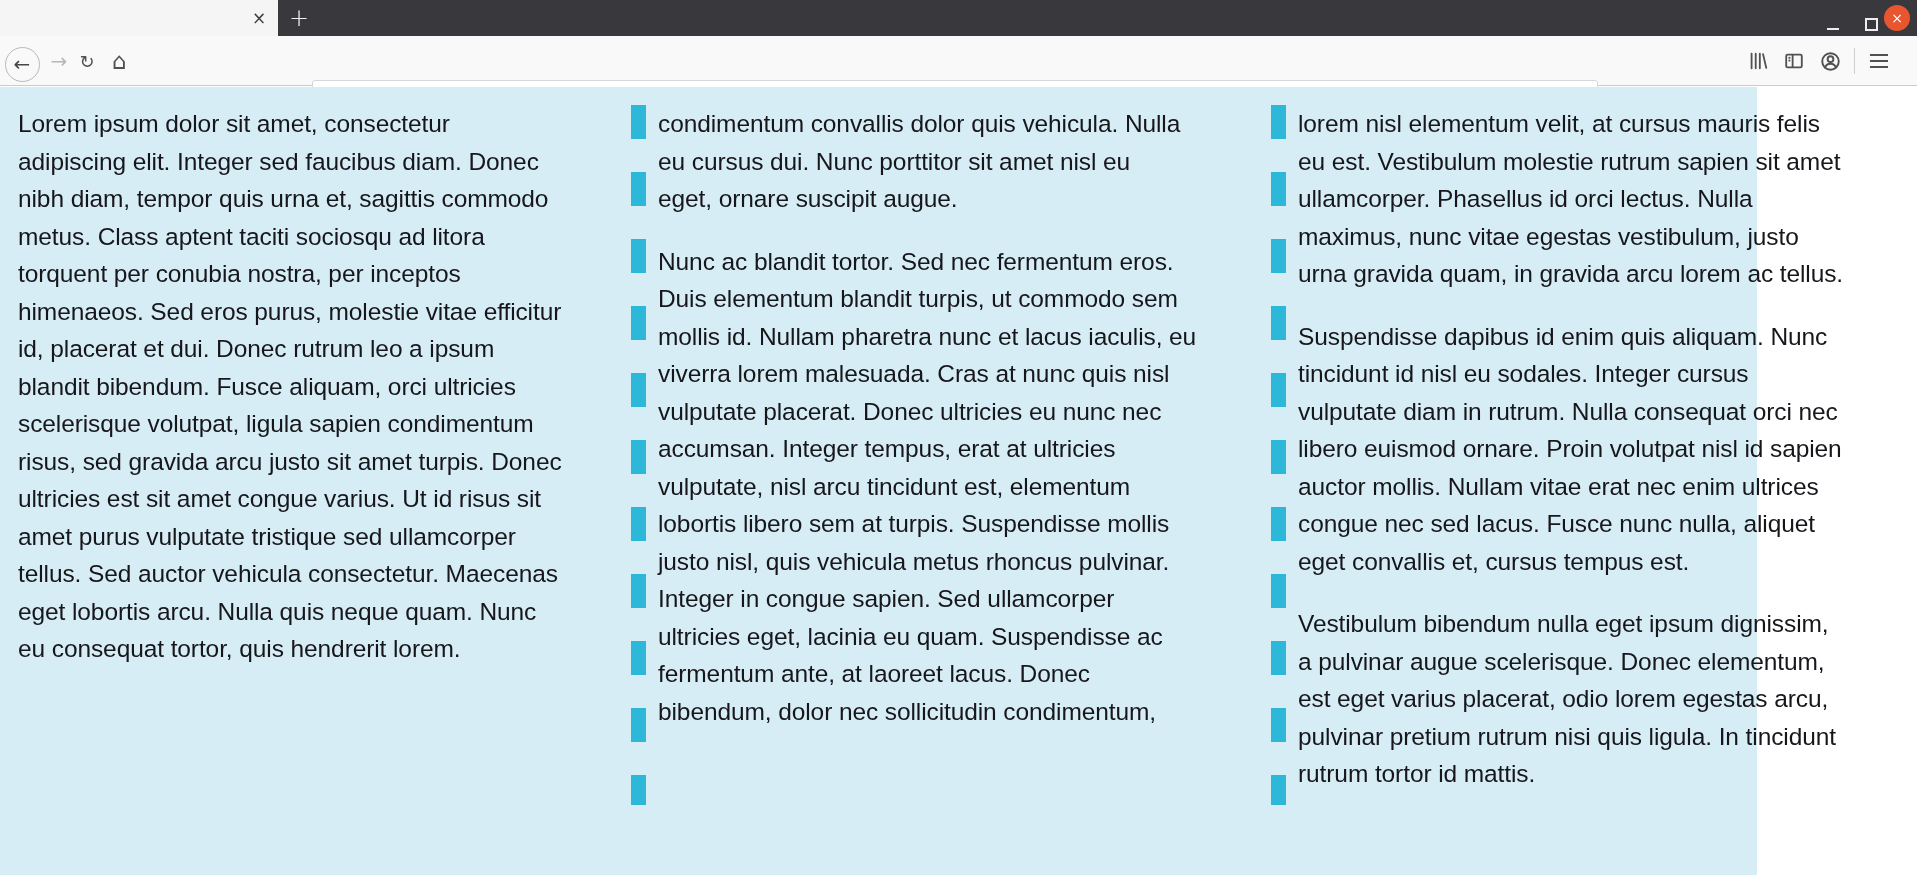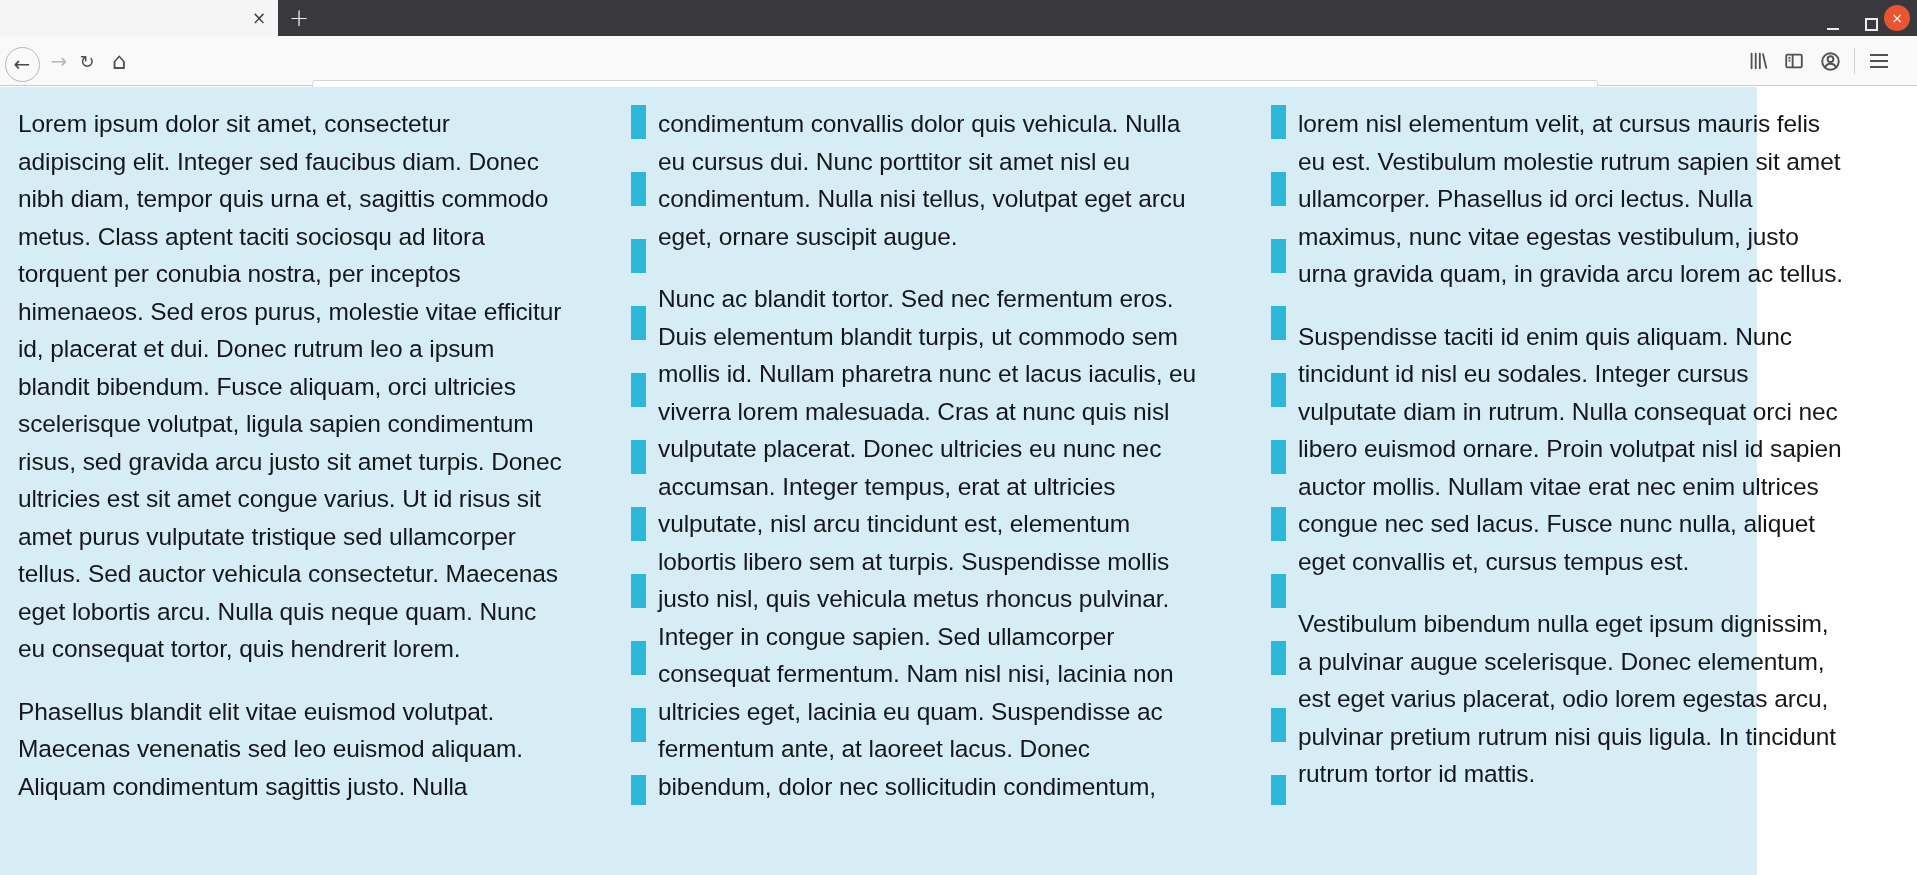--- a/index.html
+++ b/index.html
@@ -162,62 +162,55 @@
           <div class="ln">id, placerat et dui. Donec rutrum leo a ipsum</div>
           <div class="ln">blandit bibendum. Fusce aliquam, orci ultricies</div>
           <div class="ln">scelerisque volutpat, ligula sapien condimentum</div>
           <div class="ln">risus, sed gravida arcu justo sit amet turpis. Donec</div>
           <div class="ln">ultricies est sit amet congue varius. Ut id risus sit</div>
           <div class="ln">amet purus vulputate tristique sed ullamcorper</div>
           <div class="ln">tellus. Sed auctor vehicula consectetur. Maecenas</div>
           <div class="ln">eget lobortis arcu. Nulla quis neque quam. Nunc</div>
           <div class="ln">eu consequat tortor, quis hendrerit lorem.</div>
         </div>
-        <div class="block">
-          <div class="ln">Phasellus blandit elit vitae euismod volutpat.</div>
-          <div class="ln">Maecenas venenatis sed leo euismod aliquam.</div>
-          <div class="ln">Aliquam condimentum sagittis justo. Nulla</div>
-        </div>
       </div>
     <div class="rule"></div>
     <div class="col">
         <div class="block">
           <div class="ln">condimentum convallis dolor quis vehicula. Nulla</div>
           <div class="ln">eu cursus dui. Nunc porttitor sit amet nisl eu</div>
-          <div class="ln">condimentum. Nulla nisi tellus, volutpat eget arcu</div>
           <div class="ln">eget, ornare suscipit augue.</div>
         </div>
         <div class="block">
           <div class="ln">Nunc ac blandit tortor. Sed nec fermentum eros.</div>
           <div class="ln">Duis elementum blandit turpis, ut commodo sem</div>
           <div class="ln">mollis id. Nullam pharetra nunc et lacus iaculis, eu</div>
           <div class="ln">viverra lorem malesuada. Cras at nunc quis nisl</div>
           <div class="ln">vulputate placerat. Donec ultricies eu nunc nec</div>
           <div class="ln">accumsan. Integer tempus, erat at ultricies</div>
           <div class="ln">vulputate, nisl arcu tincidunt est, elementum</div>
           <div class="ln">lobortis libero sem at turpis. Suspendisse mollis</div>
           <div class="ln">justo nisl, quis vehicula metus rhoncus pulvinar.</div>
           <div class="ln">Integer in congue sapien. Sed ullamcorper</div>
-          <div class="ln">consequat fermentum. Nam nisl nisi, lacinia non</div>
           <div class="ln">ultricies eget, lacinia eu quam. Suspendisse ac</div>
           <div class="ln">fermentum ante, at laoreet lacus. Donec</div>
           <div class="ln">bibendum, dolor nec sollicitudin condimentum,</div>
         </div>
       </div>
     <div class="rule"></div>
     <div class="col">
         <div class="block">
           <div class="ln">lorem nisl elementum velit, at cursus mauris felis</div>
           <div class="ln">eu est. Vestibulum molestie rutrum sapien sit amet</div>
           <div class="ln">ullamcorper. Phasellus id orci lectus. Nulla</div>
           <div class="ln">maximus, nunc vitae egestas vestibulum, justo</div>
           <div class="ln">urna gravida quam, in gravida arcu lorem ac tellus.</div>
         </div>
         <div class="block">
-          <div class="ln">Suspendisse taciti id enim quis aliquam. Nunc</div>
+          <div class="ln">Suspendisse dapibus id enim quis aliquam. Nunc</div>
           <div class="ln">tincidunt id nisl eu sodales. Integer cursus</div>
           <div class="ln">vulputate diam in rutrum. Nulla consequat orci nec</div>
           <div class="ln">libero euismod ornare. Proin volutpat nisl id sapien</div>
           <div class="ln">auctor mollis. Nullam vitae erat nec enim ultrices</div>
           <div class="ln">congue nec sed lacus. Fusce nunc nulla, aliquet</div>
           <div class="ln">eget convallis et, cursus tempus est.</div>
         </div>
         <div class="block">
           <div class="ln">Vestibulum bibendum nulla eget ipsum dignissim,</div>
           <div class="ln">a pulvinar augue scelerisque. Donec elementum,</div>

